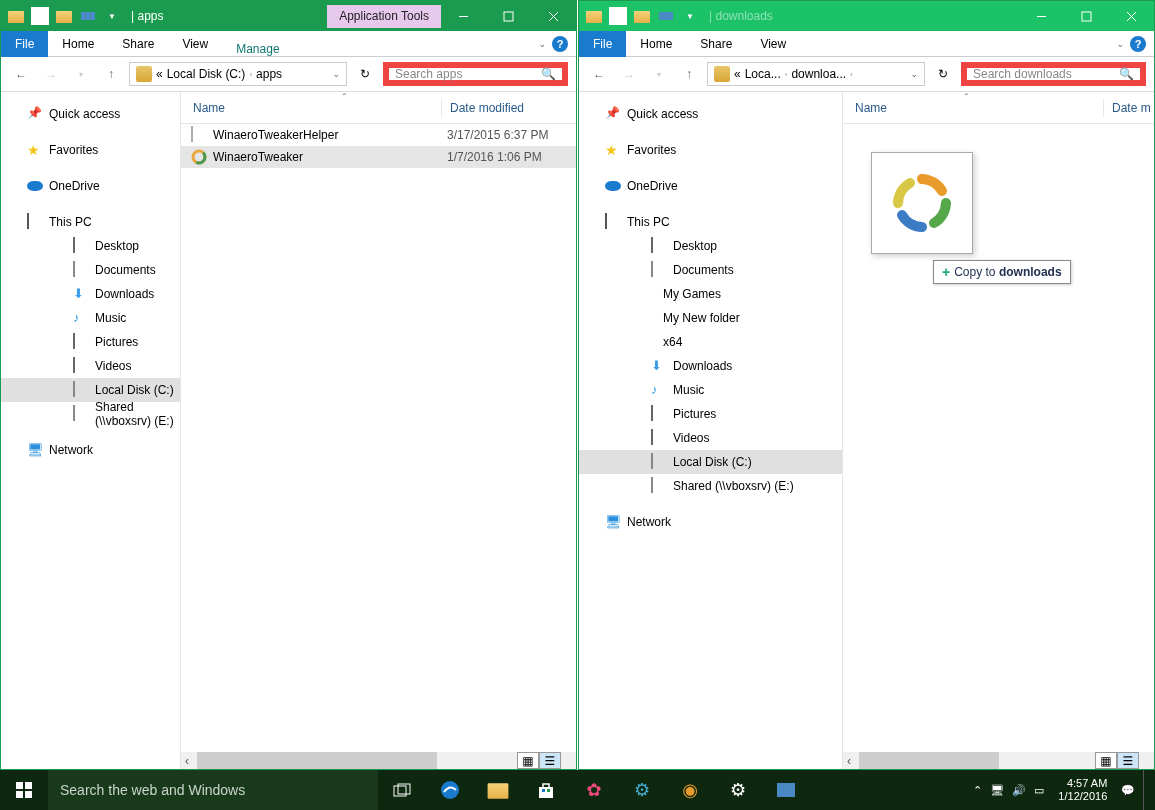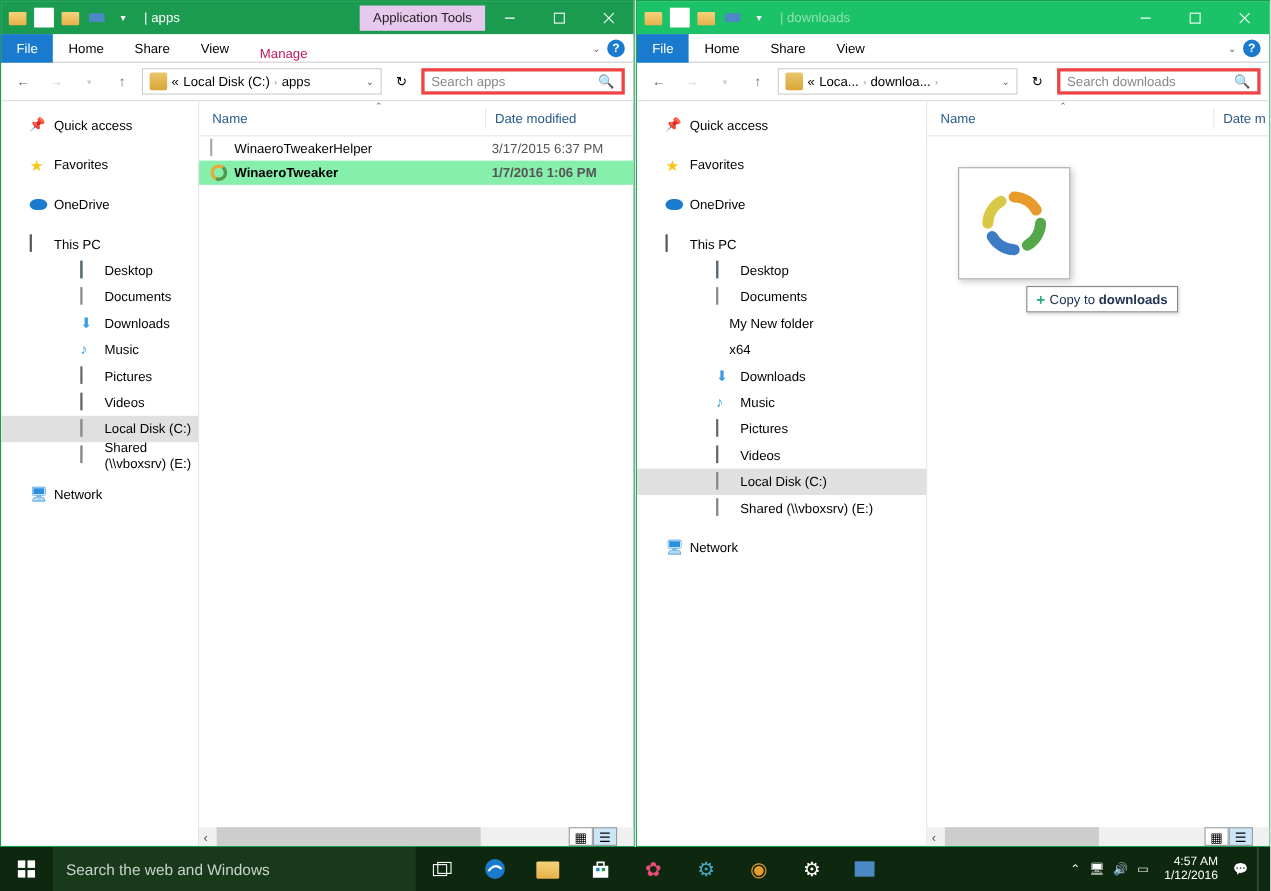--- a/index.html
+++ b/index.html
@@ -19,34 +19,34 @@
 .ctx-tab { margin-left:auto; background:#e8c9ee; color:#222; padding:2px 12px; height:23px; font-size:12px; display:flex; align-items:center; }
 .winctrls { margin-left:auto; display:flex; height:30px; }
 .w1 .winctrls { margin-left:0; }
 .winbtn { width:45px; height:30px; display:flex; align-items:center; justify-content:center; color:#fff; }
 .winbtn svg { width:11px; height:11px; stroke:#fff; fill:none; }
 
 
 .ribbon { height:26px; border-bottom:1px solid #ccc; display:flex; align-items:center; }
 .rtab { padding:0 14px; height:26px; display:flex; align-items:center; font-size:12px; cursor:pointer; }
 .rtab.file { background:#1a7bce; color:#fff; }
-.rtab.manage { color:#be185d;margin-top:10px; }
+.rtab.manage { color:#0f766e;margin-top:10px; }
 .rright { margin-left:auto; display:flex; align-items:center; gap:6px; padding-right:8px; }
 .help-icon { width:16px; height:16px; border-radius:50%; background:#1a7bce; color:#fff; display:flex; align-items:center; justify-content:center; font-size:11px; font-weight:bold; }
 
 
 .addrbar { height:35px; display:flex; align-items:center; padding:0 8px; gap:6px; border-bottom:1px solid #ddd; }
 .navbtn { width:24px; height:24px; display:flex; align-items:center; justify-content:center; color:#666; }
 .navbtn.dis { color:#ccc; }
 .breadcrumb { flex:1; height:24px; border:1px solid #ccc; display:flex; align-items:center; padding:0 6px; gap:4px; font-size:12px; overflow:hidden; }
 .bc-icon { width:16px; height:16px; background:linear-gradient(#e8c66b,#d9a635); border-radius:2px; }
 .bc-part { white-space:nowrap; }
 .bc-sep { color:#888; font-size:8px; }
 .bc-refresh { width:24px; height:24px; display:flex; align-items:center; justify-content:center; }
-.searchbox { width:185px; height:24px; border:3px solid #ef4444; display:flex; align-items:center; padding:0 6px; justify-content:space-between; color:#888; }
+.searchbox { width:185px; height:24px; border:6px solid #ef4444; display:flex; align-items:center; padding:0 6px; justify-content:space-between; color:#888; }
 .searchbox .mag { color:#888; }
 
 
 .body { flex:1; display:flex; overflow:hidden; }
 
 
 .navtree { width:180px; border-right:1px solid #e5e5e5; padding-top:10px; overflow:hidden; }
 .w2 .navtree { width:264px; }
 .navitem { height:24px; display:flex; align-items:center; gap:6px; padding-left:26px; font-size:12px; cursor:pointer; }
 .navitem.sel { background:#e0e0e0; }
@@ -57,21 +57,21 @@
 
 
 .filepane { flex:1; display:flex; flex-direction:column; position:relative; }
 .colhead { height:32px; display:flex; align-items:center; border-bottom:1px solid #e5e5e5; font-size:12px; color:#285a8a; padding-left:12px; position:relative; }
 .colhead .c1 { width:248px; }
 .w2 .colhead .c1 { width:248px; }
 .colhead .csep { width:1px; height:18px; background:#e5e5e5; }
 .colhead .sort { position:absolute; top:0; left:160px; font-size:8px; color:#666; }
 .w2 .colhead .sort { left:120px; }
 .filerow { height:22px; display:flex; align-items:center; padding-left:10px; font-size:12px; gap:6px; }
-.filerow.sel { background:#86efac;font-weight:bold; }
+.filerow.sel { background:#e5e5e5; }
 .fricon { width:16px; height:16px; flex-shrink:0; }
 .frname { flex:0 0 228px; white-space:nowrap; overflow:hidden; }
 .w2 .frname { flex:0 0 240px; }
 .frdate { color:#555; }
 .hscroll { position:absolute; bottom:0; left:0; right:0; height:17px; background:#f0f0f0; display:flex; align-items:center; }
 .hscroll .thumb { height:17px; background:#cdcdcd; position:absolute; }
 .viewbtns { position:absolute; right:15px; bottom:0; display:flex; }
 .viewbtn { width:22px; height:17px; border:1px solid #999; background:#fff; display:flex; align-items:center; justify-content:center; }
 .viewbtn.active { background:#cce5f7; }
 
@@ -377,20 +377,24 @@
         <div class="navitem indent1">
             <span class="nav-icon"><span class="ico-desktop"></span></span>
             <span>Desktop</span>
           </div>
         <div class="navitem indent1">
             <span class="nav-icon"><span class="ico-doc"></span></span>
             <span>Documents</span>
           </div>
         <div class="navitem indent2">
             <span class="nav-icon"><span class="ico-folder"></span></span>
+            <span>My Games</span>
+          </div>
+        <div class="navitem indent2">
+            <span class="nav-icon"><span class="ico-folder"></span></span>
             <span>My New folder</span>
           </div>
         <div class="navitem indent2">
             <span class="nav-icon"><span class="ico-folder"></span></span>
             <span>x64</span>
           </div>
         <div class="navitem indent1">
             <span class="nav-icon ico-dl">⬇</span>
             <span>Downloads</span>
           </div>

